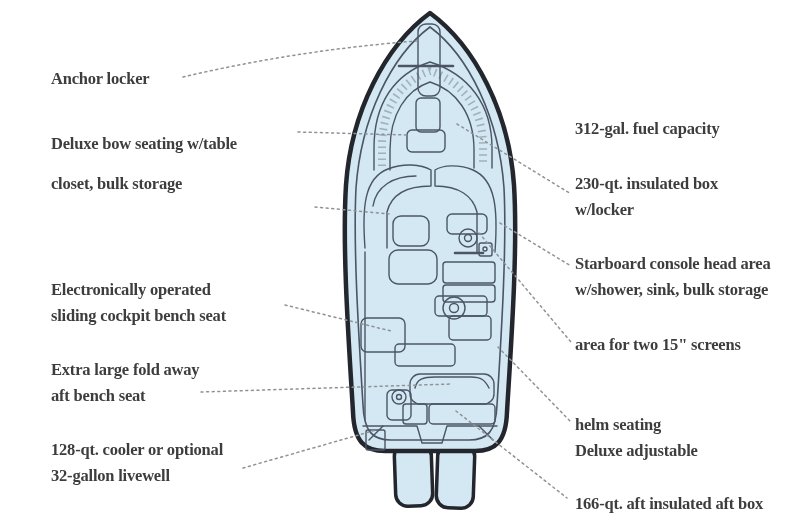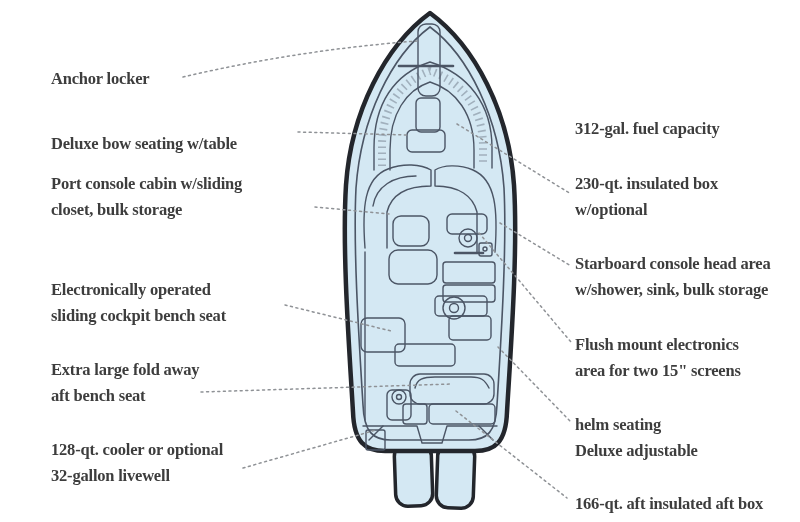--- a/index.html
+++ b/index.html
@@ -103,49 +103,47 @@
     </g>
   </svg>
 
   <div class="label" style="left:8px;top:66px">
     <div>Anchor locker</div>
   </div>
   <div class="label" style="left:8px;top:131px">
     <div>Deluxe bow seating w/table</div>
   </div>
   <div class="label" style="left:8px;top:171px">
-    <div>Port console cabin w/sliding</div>
     <div>closet, bulk storage</div>
   </div>
   <div class="label" style="left:8px;top:357px">
     <div>Extra large fold away</div>
     <div>aft bench seat</div>
   </div>
   <div class="label" style="left:8px;top:277px">
     <div>Electronically operated</div>
     <div>sliding cockpit bench seat</div>
   </div>
   <div class="label" style="left:8px;top:437px">
     <div>128-qt. cooler or optional</div>
     <div>32-gallon livewell</div>
   </div>
 
   <div class="label" style="left:532px;top:116px">
     <div>312-gal. fuel capacity</div>
   </div>
   <div class="label" style="left:532px;top:171px">
     <div>230-qt. insulated box</div>
-    <div>w/optional</div>
+    <div>w/locker</div>
   </div>
   <div class="label" style="left:532px;top:251px">
     <div>Starboard console head area</div>
     <div>w/shower, sink, bulk storage</div>
   </div>
   <div class="label" style="left:532px;top:332px">
-    <div>Flush mount electronics</div>
     <div>area for two 15" screens</div>
   </div>
   <div class="label" style="left:532px;top:412px">
     <div>helm seating</div>
     <div>Deluxe adjustable</div>
   </div>
   <div class="label" style="left:532px;top:491px">
     <div>166-qt. aft insulated aft box</div>
   </div>
 

